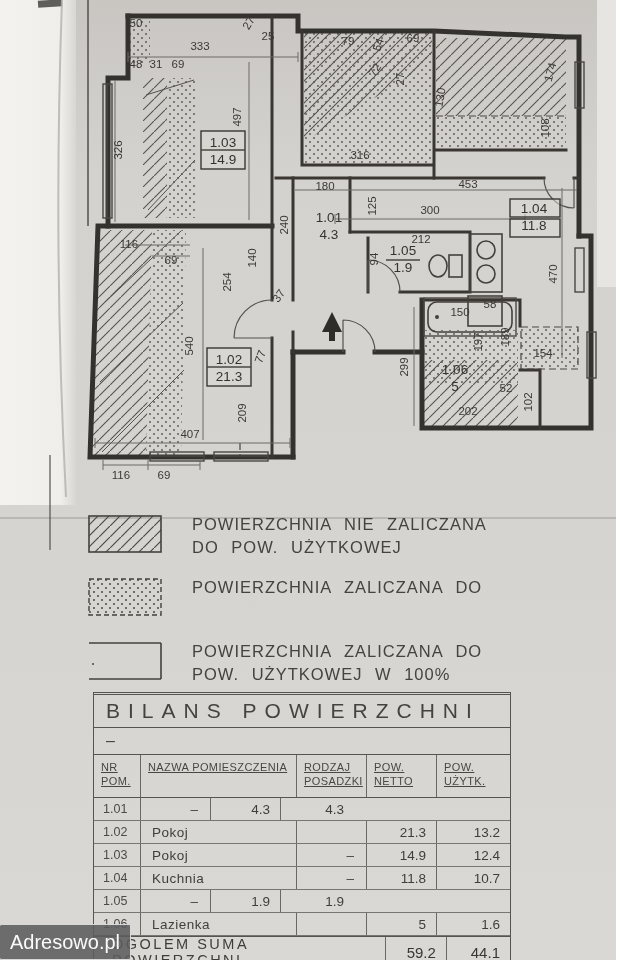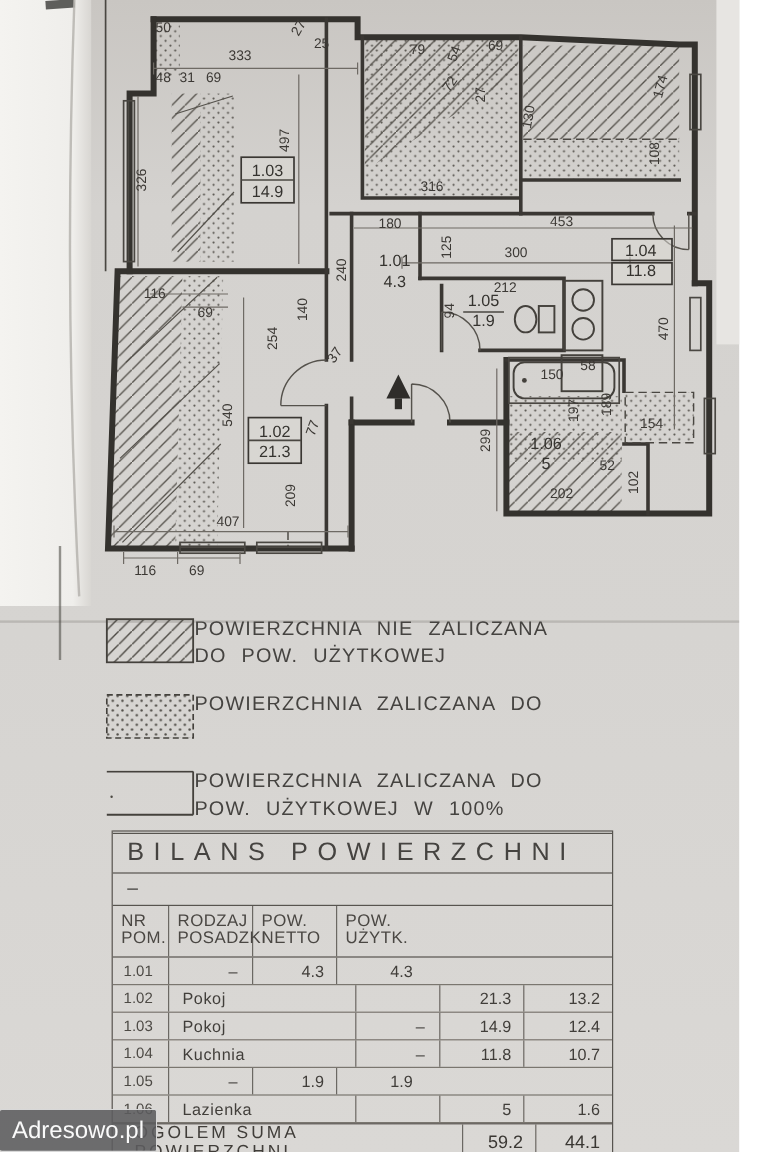--- a/index.html
+++ b/index.html
@@ -25,29 +25,29 @@
   .fixture{stroke:#44413c;stroke-width:1.6;fill:none;}
   .crease{stroke:#b3b0ab;stroke-width:2;fill:none;opacity:.8;}
   .dim{font:11.5px "Liberation Sans",sans-serif;fill:#3c3935;text-anchor:middle;}
   .room-id{font:13.5px "Liberation Sans",sans-serif;fill:#35332f;text-anchor:middle;}
   .room-area{font:13.5px "Liberation Sans",sans-serif;fill:#35332f;text-anchor:middle;}
   .labelbox{stroke:#3a3733;stroke-width:1.4;fill:rgba(218,216,212,.55);}
   
   .legend{position:absolute;left:0;top:503px;width:641px;}
   .legend-item{position:absolute;left:88px;display:flex;align-items:flex-start;}
   .legend-swatch{width:74px;height:38px;flex:0 0 74px;}
-  .legend-text{font-size:16.5px;letter-spacing:1px;word-spacing:7px;
+  .legend-text{margin-left:30px;font-size:16.5px;letter-spacing:1px;word-spacing:7px;
     color:#454340;line-height:23px;white-space:nowrap;margin-top:-2px;}
   
   .bilans{position:absolute;left:93px;top:692px;width:416px;border-left:1.5px solid #57544f;border-right:1.5px solid #57544f;}
   .t-title{height:32px;border-top:3px double #57544f;border-bottom:1.5px solid #57544f;
     display:flex;align-items:center;padding-left:12px;font-size:21px;letter-spacing:8px;color:#454340;}
   .t-dash{height:26px;display:flex;align-items:center;padding-left:12px;font-size:16px;color:#454340;}
   .t-header{display:flex;border-top:1.8px solid #57544f;border-bottom:1.8px solid #57544f;height:42px;}
-  .t-header .hcell{font-size:14px;letter-spacing:.4px;color:#4a4743;padding:5px 4px 0 7px;box-sizing:border-box;line-height:14px;}
+  .t-header .hcell{font-size:11px;letter-spacing:.4px;color:#4a4743;padding:5px 4px 0 7px;box-sizing:border-box;line-height:14px;text-decoration:underline;}
   .hcell,.tcell{border-right:1.2px solid #6b6863;box-sizing:border-box;}
   .hcell:last-child,.tcell:last-child{border-right:none;}
   .c0{width:47px;} .c1{width:156px;} .c2{width:70px;} .c3{width:70px;} .c4{width:73px;}
   .trow{display:flex;height:22px;border-bottom:1px solid #7a766f;align-items:center;}
   .tcell{font-size:13.5px;color:#413e3a;height:100%;display:flex;align-items:center;box-sizing:border-box;}
   .cell-nr{justify-content:flex-start;padding-left:9px;font-size:12.5px;color:#4d4a45;}
   .cell-name{justify-content:flex-start;padding-left:11px;letter-spacing:.5px;}
   .cell-floor{justify-content:flex-end;padding-right:12px;}
   .cell-netto,.cell-uzytk{justify-content:flex-end;padding-right:10px;}
   .t-total{display:flex;height:30px;border-top:1.6px solid #57544f;border-bottom:3px double #57544f;align-items:center;}
@@ -306,20 +306,24 @@
   </div>
 
   <div class="bilans">
     <div class="t-title">BILANS POWIERZCHNI</div>
     <div class="t-dash">–</div>
     <div class="t-header">
       <div class="hcell c0">
         <div>NR</div>
           <div>POM.</div>
       </div>
+      <div class="hcell c1">
+        <div>NAZWA POMIESZCZENIA</div>
+          <div></div>
+      </div>
       <div class="hcell c2">
         <div>RODZAJ</div>
           <div>POSADZKI</div>
       </div>
       <div class="hcell c3">
         <div>POW.</div>
           <div>NETTO</div>
       </div>
       <div class="hcell c4">
         <div>POW.</div>

